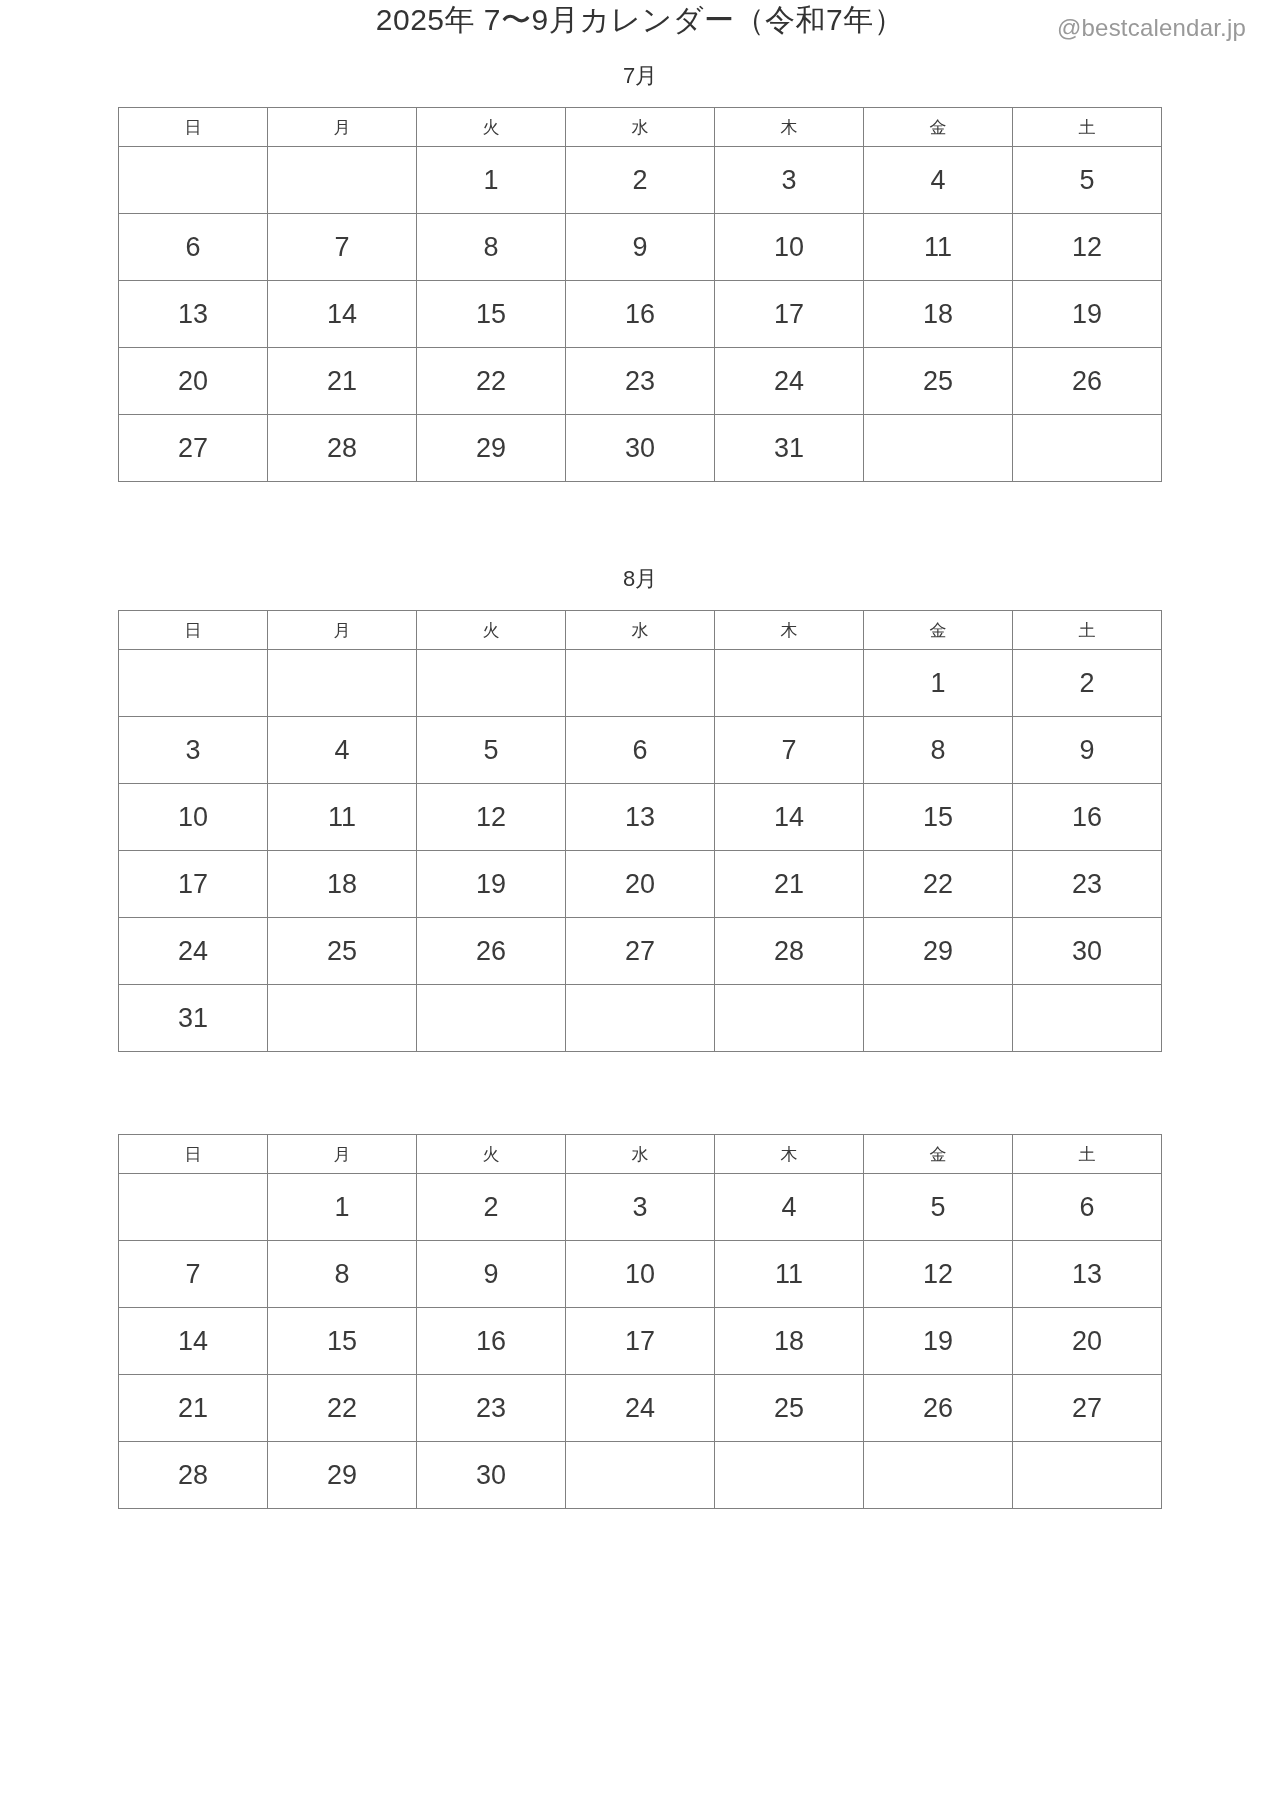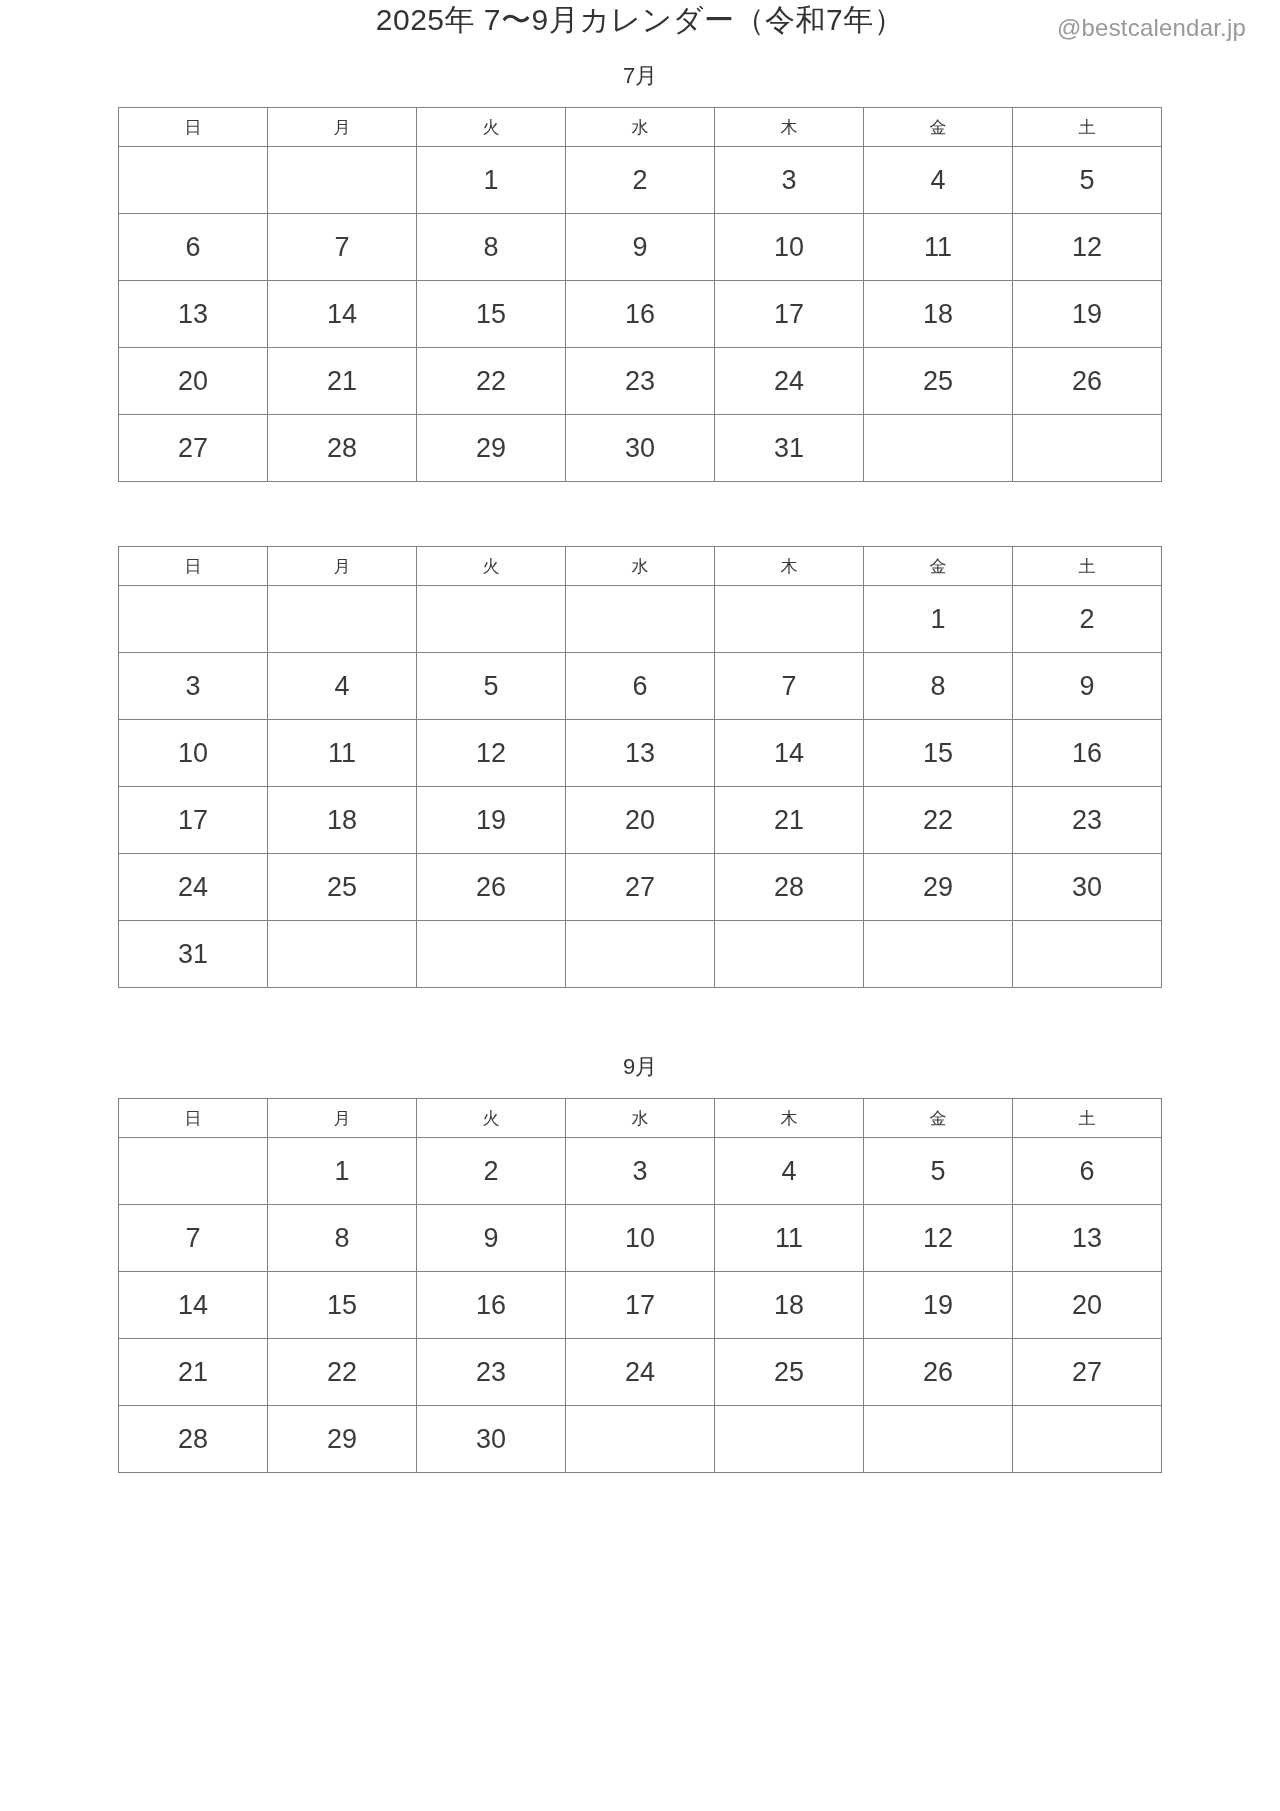--- a/index.html
+++ b/index.html
@@ -35,21 +35,21 @@
     font-size: 30px;
     color: #333333;
     margin: 0;
     font-weight: normal;
     letter-spacing: 0.5px;
   }
   .months {
     margin-top: 20px;
   }
   .month-block {
-    margin-bottom: 64px;
+    margin-bottom: 82px;
   }
   .month-label {
     text-align: center;
     font-size: 22px;
     color: #333333;
     margin: 0 0 16px 0;
     font-weight: normal;
   }
   table.cal {
     border-collapse: collapse;
@@ -147,20 +147,21 @@
               <td>29</td>
               <td>30</td>
               <td>31</td>
               <td class="empty"></td>
               <td class="empty"></td>
             </tr>
           </tbody>
         </table>
       </div>
       <div class="month-block">
+        <div class="month-label">8月</div>
         <table class="cal">
           <thead>
             <tr>
               <th class="sun">日</th>
               <th>月</th>
               <th>火</th>
               <th>水</th>
               <th>木</th>
               <th>金</th>
               <th class="sat">土</th>
@@ -218,21 +219,20 @@
               <td class="empty"></td>
               <td class="empty"></td>
               <td class="empty"></td>
               <td class="empty"></td>
               <td class="empty"></td>
             </tr>
           </tbody>
         </table>
       </div>
       <div class="month-block">
-        <div class="month-label">9月</div>
         <table class="cal">
           <thead>
             <tr>
               <th class="sun">日</th>
               <th>月</th>
               <th>火</th>
               <th>水</th>
               <th>木</th>
               <th>金</th>
               <th class="sat">土</th>

